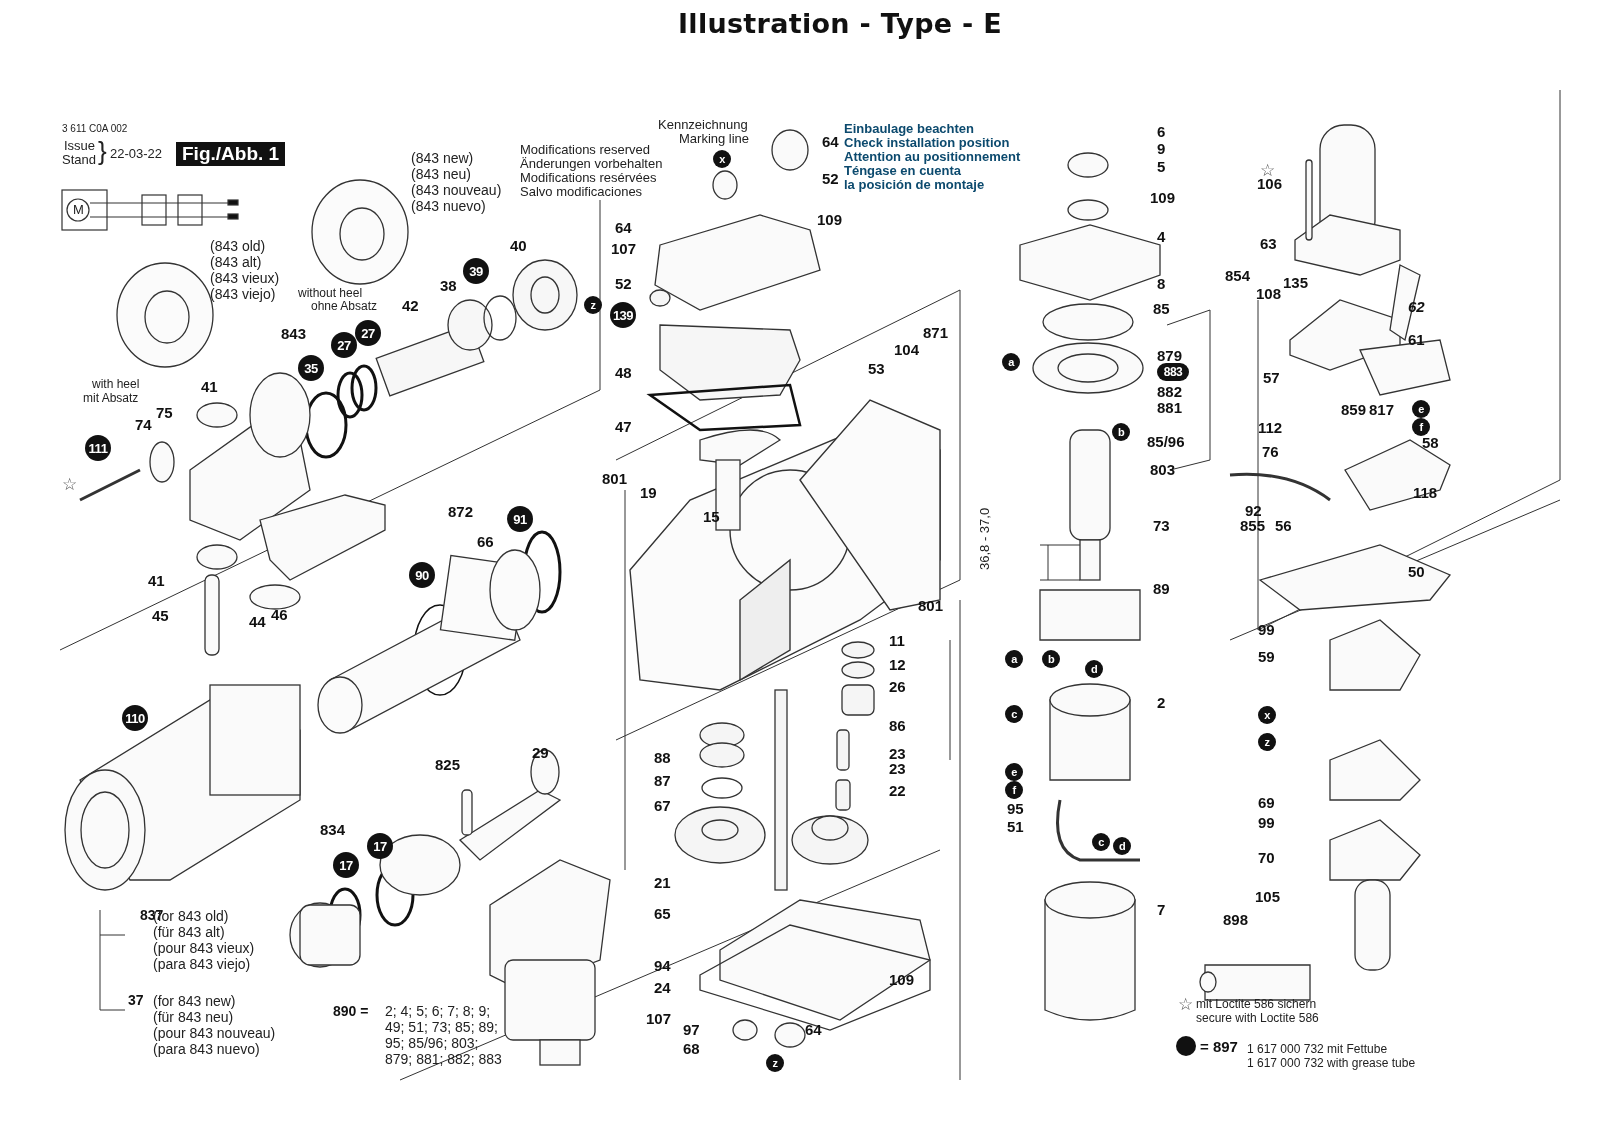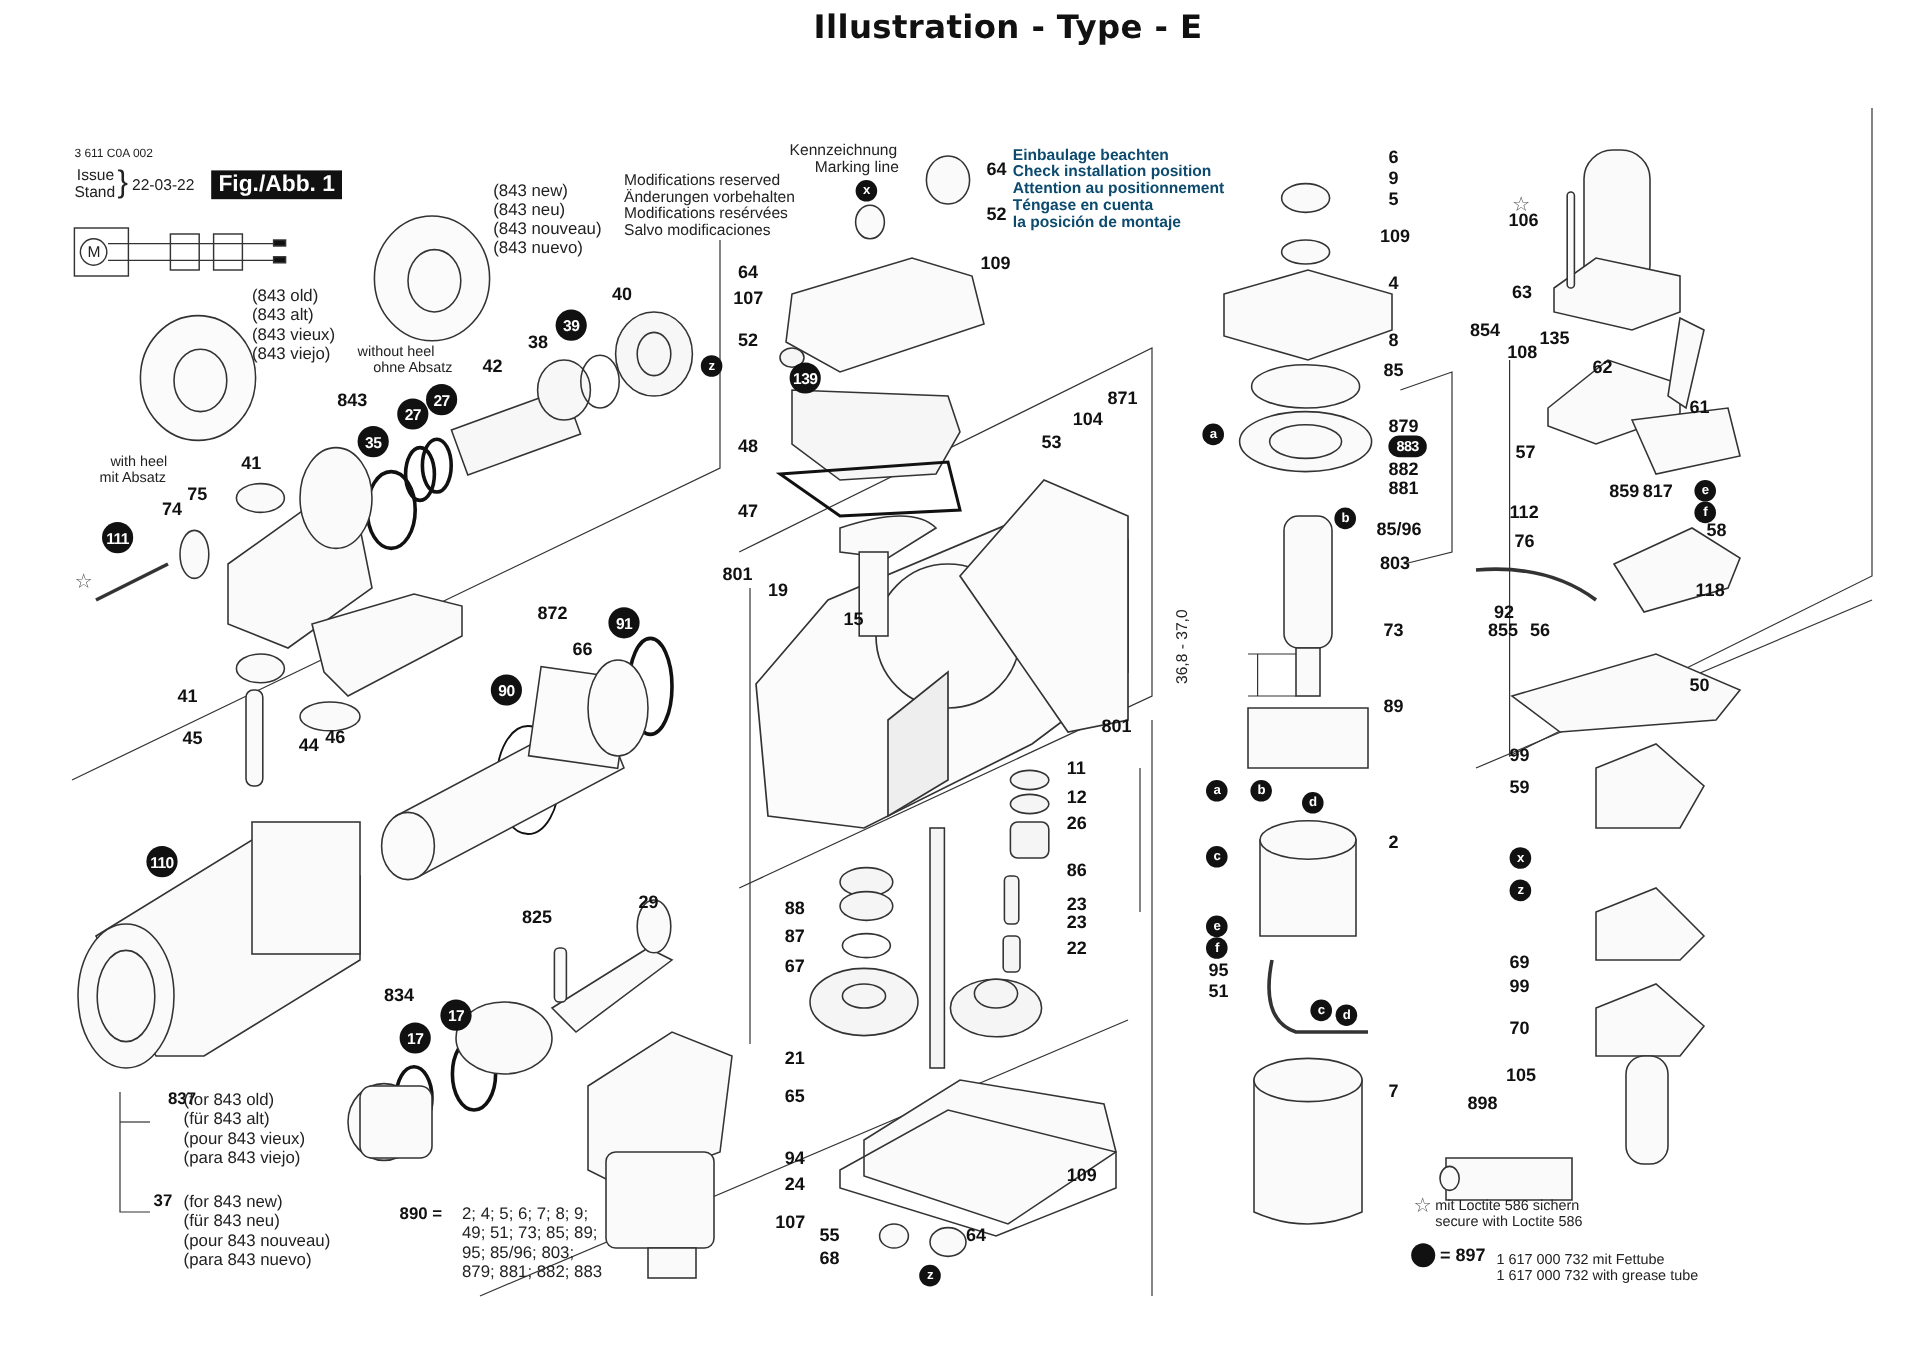--- a/index.html
+++ b/index.html
@@ -312,21 +312,21 @@
 <div class="lbl" style="left:889px;top:761px;">23</div>
 <div class="lbl" style="left:889px;top:783px;">22</div>
 <div class="lbl" style="left:654px;top:750px;">88</div>
 <div class="lbl" style="left:654px;top:773px;">87</div>
 <div class="lbl" style="left:654px;top:798px;">67</div>
 <div class="lbl" style="left:654px;top:875px;">21</div>
 <div class="lbl" style="left:654px;top:906px;">65</div>
 <div class="lbl" style="left:654px;top:958px;">94</div>
 <div class="lbl" style="left:654px;top:980px;">24</div>
 <div class="lbl" style="left:646px;top:1011px;">107</div>
-<div class="lbl" style="left:683px;top:1022px;">55</div>
+<div class="lbl" style="left:683px;top:1022px;">97</div>
 <div class="lbl" style="left:683px;top:1041px;">68</div>
 <div class="lbl" style="left:805px;top:1022px;">64</div>
 <div class="lbl" style="left:889px;top:972px;">109</div>
 
 <div class="lbl" style="left:1157px;top:124px;">6</div>
 <div class="lbl" style="left:1157px;top:141px;">9</div>
 <div class="lbl" style="left:1157px;top:159px;">5</div>
 <div class="lbl" style="left:1150px;top:190px;">109</div>
 <div class="lbl" style="left:1157px;top:229px;">4</div>
 <div class="lbl" style="left:1157px;top:276px;">8</div>
@@ -341,21 +341,21 @@
 <div class="lbl" style="left:1157px;top:695px;">2</div>
 <div class="lbl" style="left:1007px;top:801px;">95</div>
 <div class="lbl" style="left:1007px;top:819px;">51</div>
 <div class="lbl" style="left:1157px;top:902px;">7</div>
 
 <div class="lbl" style="left:1257px;top:176px;">106</div>
 <div class="lbl" style="left:1260px;top:236px;">63</div>
 <div class="lbl" style="left:1225px;top:268px;">854</div>
 <div class="lbl" style="left:1256px;top:286px;">108</div>
 <div class="lbl" style="left:1283px;top:275px;">135</div>
-<div class="lbl" style="left:1327px;top:299px;">62</div>
+<div class="lbl" style="left:1408px;top:299px;font-style:italic;">62</div>
 <div class="lbl" style="left:1408px;top:332px;">61</div>
 <div class="lbl" style="left:1263px;top:370px;">57</div>
 <div class="lbl" style="left:1341px;top:402px;">859</div>
 <div class="lbl" style="left:1369px;top:402px;">817</div>
 <div class="lbl" style="left:1422px;top:435px;">58</div>
 <div class="lbl" style="left:1258px;top:420px;">112</div>
 <div class="lbl" style="left:1262px;top:444px;">76</div>
 <div class="lbl" style="left:1413px;top:485px;">118</div>
 <div class="lbl" style="left:1245px;top:503px;">92</div>
 <div class="lbl" style="left:1240px;top:518px;">855</div>
@@ -372,21 +372,21 @@
 <div class="badge" style="left:85px;top:435px;">111</div>
 <div class="badge" style="left:298px;top:355px;">35</div>
 <div class="badge" style="left:331px;top:332px;">27</div>
 <div class="badge" style="left:355px;top:320px;">27</div>
 <div class="badge" style="left:463px;top:258px;">39</div>
 <div class="badge" style="left:507px;top:506px;">91</div>
 <div class="badge" style="left:409px;top:562px;">90</div>
 <div class="badge" style="left:122px;top:705px;">110</div>
 <div class="badge" style="left:333px;top:852px;">17</div>
 <div class="badge" style="left:367px;top:833px;">17</div>
-<div class="badge" style="left:610px;top:302px;margin-left:48px;">139</div>
+<div class="badge" style="left:610px;top:302px;">139</div>
 <div class="badge oval" style="left:1157px;top:363px;">883</div>
 
 <div class="badge sm" style="left:713px;top:150px;">x</div>
 <div class="badge sm" style="left:584px;top:296px;">z</div>
 <div class="badge sm" style="left:766px;top:1054px;">z</div>
 <div class="badge sm" style="left:1258px;top:706px;">x</div>
 <div class="badge sm" style="left:1258px;top:733px;">z</div>
 <div class="badge sm" style="left:1002px;top:353px;">a</div>
 <div class="badge sm" style="left:1112px;top:423px;">b</div>
 <div class="badge sm" style="left:1005px;top:650px;">a</div>

